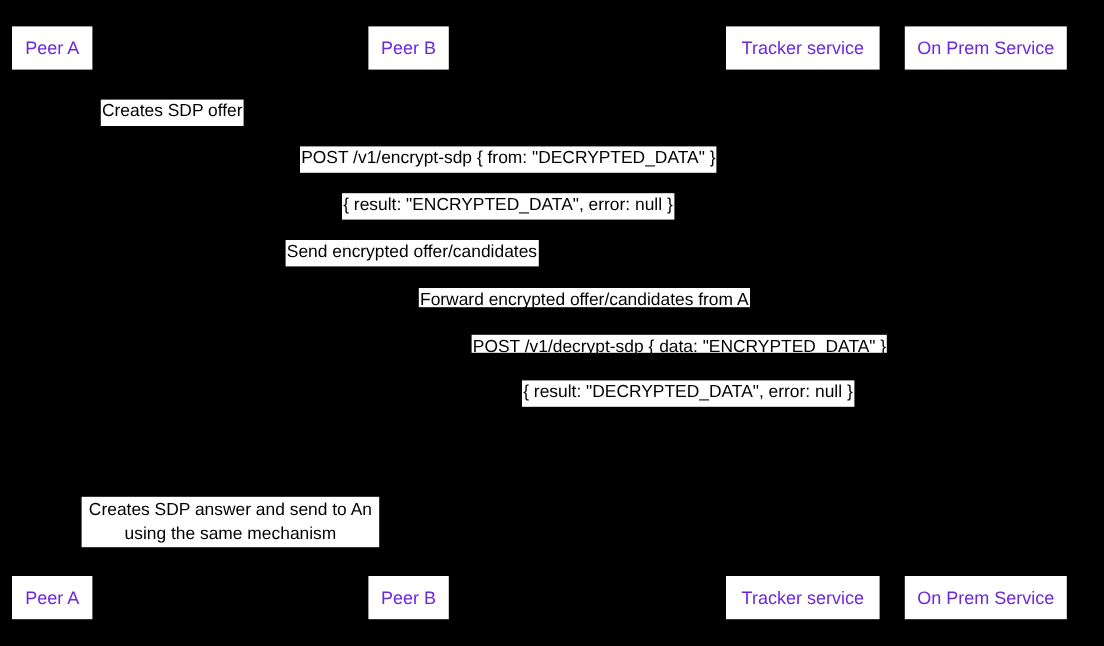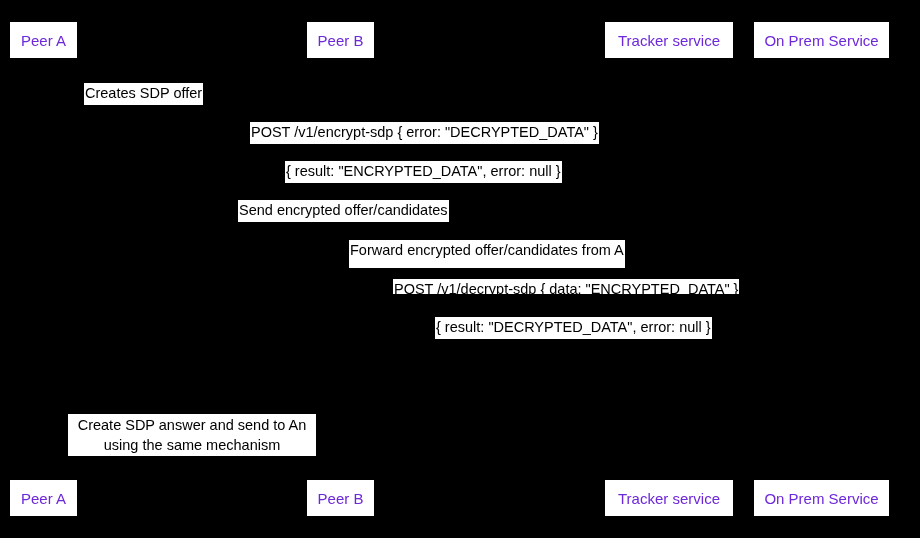--- a/index.html
+++ b/index.html
@@ -85,46 +85,46 @@
   <div class="arrow" style="left:340px; top:266px; width:328px;"></div>
   <div class="arrow" style="left:340px; top:305px; width:481px;"></div>
   <div class="arrow" style="left:340px; top:344px; width:481px;"></div>
   <div class="arrow" style="left:43px; top:458px; width:297px;"></div>
 
   <div class="msg" style="left:84px; top:83px; height:22px;">
     <span>Creates SDP offer</span>
   </div>
 
   <div class="msg" style="left:250px; top:122px; height:22px;">
-    <span>POST /v1/encrypt-sdp { error: "DECRYPTED_DATA" }</span>
+    <span>POST /v1/encrypt-sdp { from: "DECRYPTED_DATA" }</span>
   </div>
 
   <div class="msg" style="left:285px; top:161px; height:22px;">
     <span>{ result: "ENCRYPTED_DATA", error: null }</span>
   </div>
 
   <div class="msg" style="left:238px; top:200px; height:22px;">
     <span>Send encrypted offer/candidates</span>
   </div>
 
-  <div class="msg" style="left:349px; top:240px; height:28px;">
+  <div class="msg" style="left:349px; top:240px; height:16px;">
     <span>Forward encrypted offer/candidates from A</span>
   </div>
 
   <div class="msg" style="left:393px; top:279px; height:15px;">
     <span>POST /v1/decrypt-sdp { data: "ENCRYPTED_DATA" }</span>
   </div>
 
   <div class="msg" style="left:435px; top:317px; height:22px;">
     <span>{ result: "DECRYPTED_DATA", error: null }</span>
   </div>
 
 
   <div class="msg two-line" style="left:68px; top:414px; width:248px; height:42px;">
-    <div>Create SDP answer and send to An</div>
+    <div>Creates SDP answer and send to An</div>
     <div>using the same mechanism</div>
   </div>
 
   <div class="participant" style="left:10px; top:480px; width:67px; height:36px;">
     <span>Peer A</span>
   </div>
   <div class="participant" style="left:307px; top:480px; width:67px; height:36px;">
     <span>Peer B</span>
   </div>
   <div class="participant" style="left:605px; top:480px; width:128px; height:36px;">

